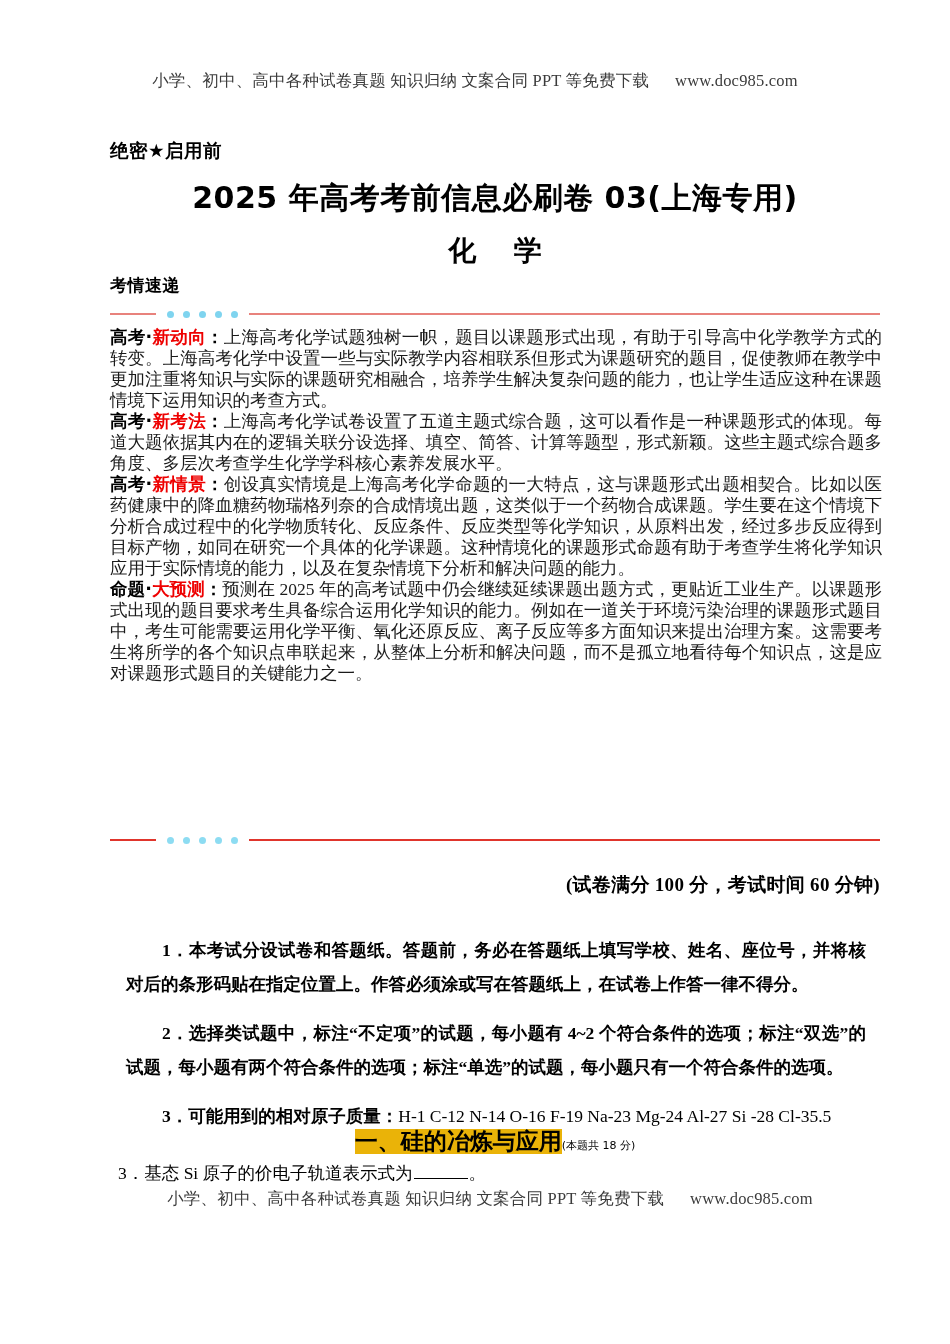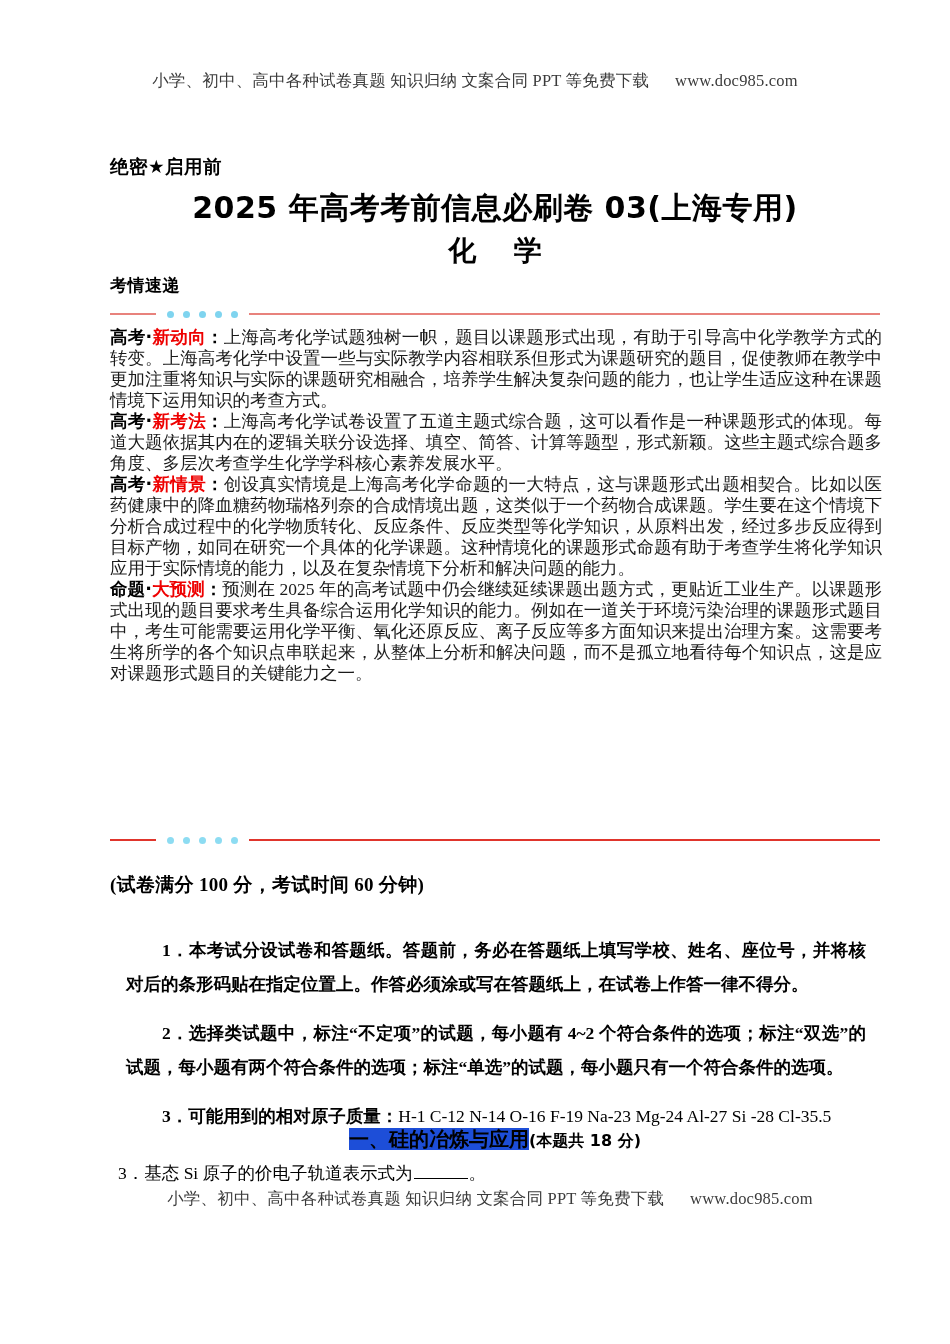--- a/index.html
+++ b/index.html
@@ -60,26 +60,25 @@
   }
 
   .secret-line {
     position: absolute;
     top: 138px;
     left: 0;
     font-family: "DejaVu Sans", "Liberation Sans", sans-serif;
     font-weight: bold;
     font-size: 18.5px;
     letter-spacing: 0.5px;
-    margin-top: 16px;
   }
 
   .doc-title {
     position: absolute;
-    top: 188px;
+    top: 178px;
     left: 0;
     width: 770px;
     text-align: center;
     font-family: "DejaVu Sans", "Liberation Sans", sans-serif;
     font-weight: bold;
     font-size: 30px;
     letter-spacing: 0.5px;
   }
 
   .doc-subject {
@@ -185,21 +184,21 @@
     font-weight: bold;
     color: #000000;
   }
 
   
   .exam-meta {
     position: absolute;
     top: 872px;
     left: 0;
     width: 770px;
-    text-align: left;
+    text-align: right;
     font-weight: bold;
     font-size: 19px;
     letter-spacing: 0.3px;
   }
 
   .notes {
     position: absolute;
     top: 918px;
     left: 0;
     width: 772px;
@@ -220,29 +219,29 @@
   .big-section {
     position: absolute;
     top: 1126px;
     left: 0;
     width: 770px;
     text-align: center;
     font-size: 18px;
     font-weight: bold;
   }
   .hl-yellow {
-    background: #1d4ed8;
+    background: #eab308;
     font-family: Liberation Serif, serif;
     font-weight: bold;
-    font-size: 20px;
+    font-size: 23px;
   }
   .big-section .score {
     font-family: "DejaVu Sans", "Liberation Sans", sans-serif;
-    font-weight: bold;
-    font-size: 16px;
+    font-weight: normal;
+    font-size: 11px;
   }
 
   .question {
     position: absolute;
     top: 1158px;
     left: 0;
     width: 772px;
     font-size: 17.5px;
     line-height: 30px;
     text-indent: 8px;

